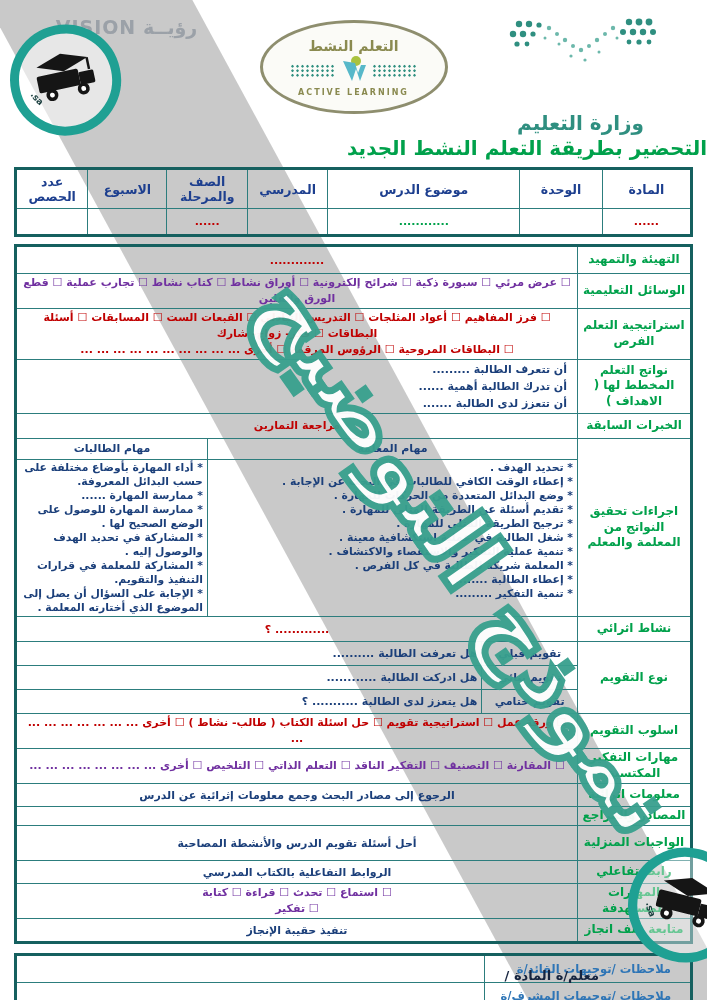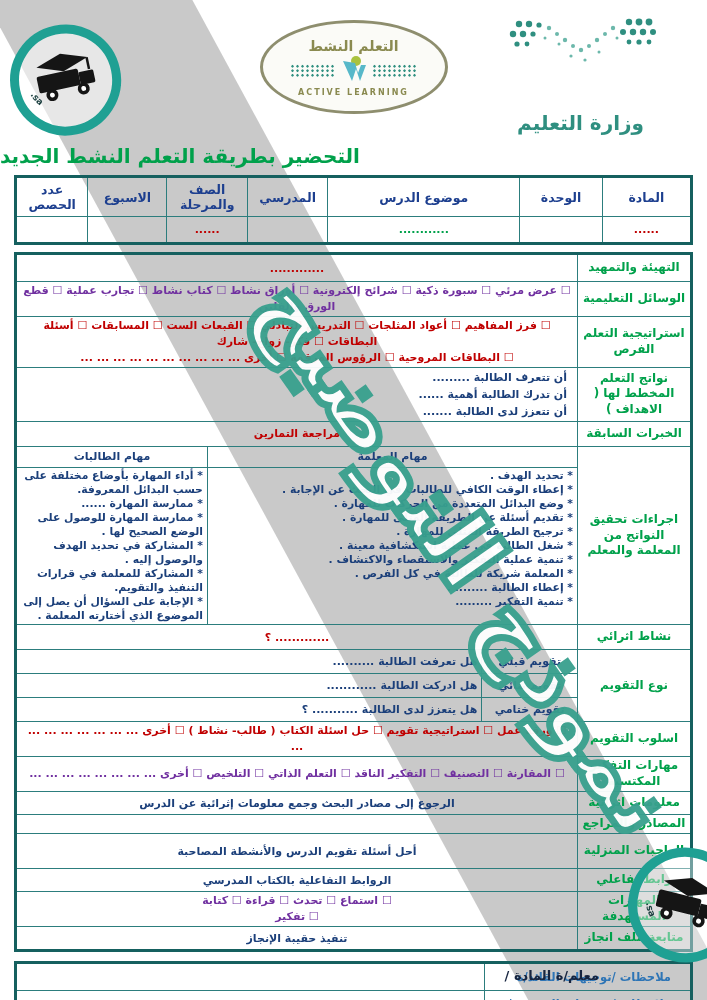--- a/index.html
+++ b/index.html
@@ -22,21 +22,21 @@
             background-size:5px 4.5px;}
   .oval .en{font-size:8px;font-weight:bold;color:#8a8a50;letter-spacing:2px;}
   .vision{width:225px;position:relative;color:#9ba1a8;}
   .v1{font-size:19px;font-weight:bold;text-align:center;letter-spacing:1px;}
   .v2{display:flex;direction:ltr;justify-content:center;align-items:center;font-size:54px;font-weight:bold;line-height:.9;letter-spacing:-2px;}
   
   .stamp{position:absolute;z-index:4;}
   .stamp-top{left:8px;top:22px;transform:rotate(-12deg);}
   .stamp-bottom{left:auto;right:-38px;top:845px;transform:rotate(14deg);}
   
-  .title{font-size:20px;font-weight:bold;color:#00a14b;text-align:left;margin-top:12px;}
+  .title{font-size:20px;font-weight:bold;color:#00a14b;text-align:right;margin-top:4px;}
   
   table{border-collapse:collapse;table-layout:fixed;}
   .info-table,.main-table,.notes-table{width:679px;margin:7px auto 0;}
   .info-table,.main-table,.notes-table{border:3px solid #15605f;}
   .info-table th,.info-table td,.main-table th,.main-table td,.notes-table th,.notes-table td{
      border:1px solid #2c7d7d;padding:1px 4px;background:transparent;}
   .info-table th{color:#1d3f8f;font-weight:bold;font-size:12.5px;height:36px;text-align:center;}
   .info-table td{height:23px;text-align:center;font-weight:bold;font-size:11px;}
   .red-dots{color:#c00000;}
   .green-dots{color:#00a14b;}
@@ -130,20 +130,21 @@
           <svg width="30" height="32" viewBox="0 0 30 32">
             <circle cx="17" cy="6" r="5" fill="#a9c23f"></circle>
             <path d="M4 6 L13 26 L17 14 L21 26 L27 10 L22 10 L19 18 L16 8 Z" fill="#57b8c9"></path>
           </svg>
           <span class="dotblock"></span>
         </div>
         <div class="en">ACTIVE LEARNING</div>
       </div>
 
       <div class="vision">
+        <div class="v1">رؤيــة VISION</div>
       </div>
     </div>
 
     <div class="title">التحضير بطريقة التعلم النشط الجديد</div>
 
     <table class="info-table">
       <colgroup>
           <col style="width:13.2%">
           <col style="width:12.2%">
           <col style="width:28.4%">

